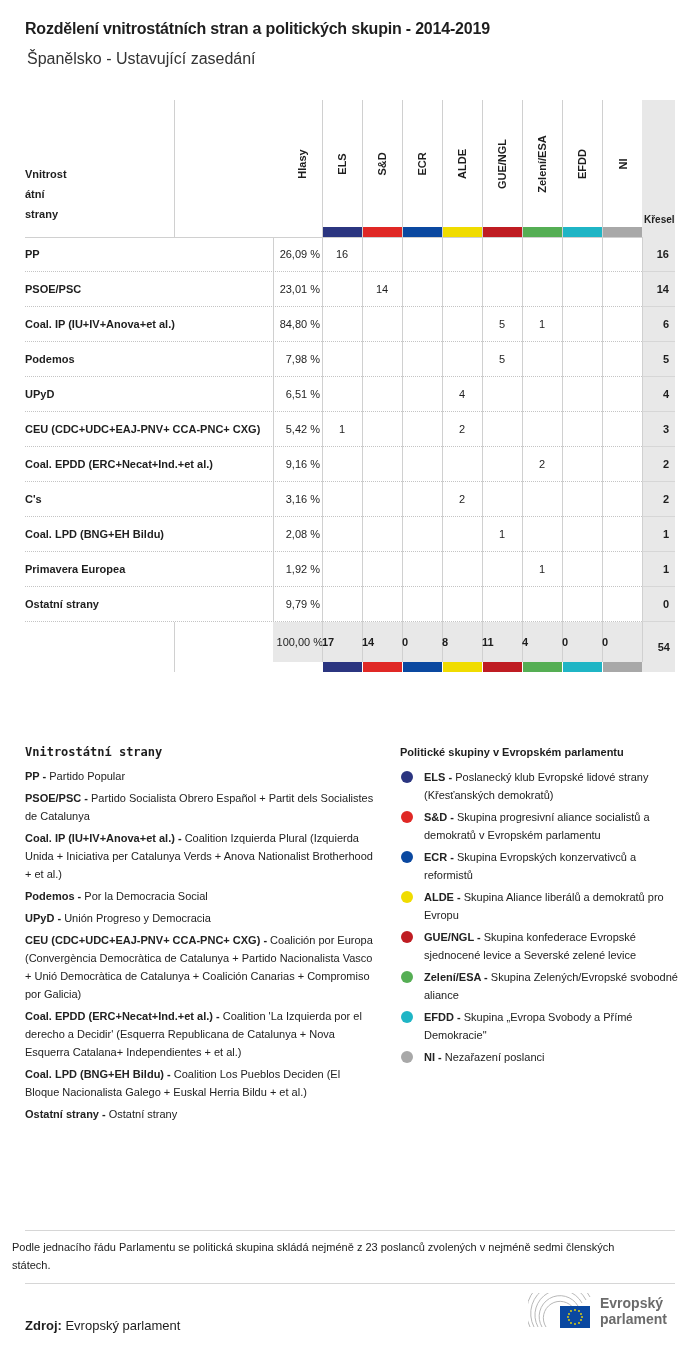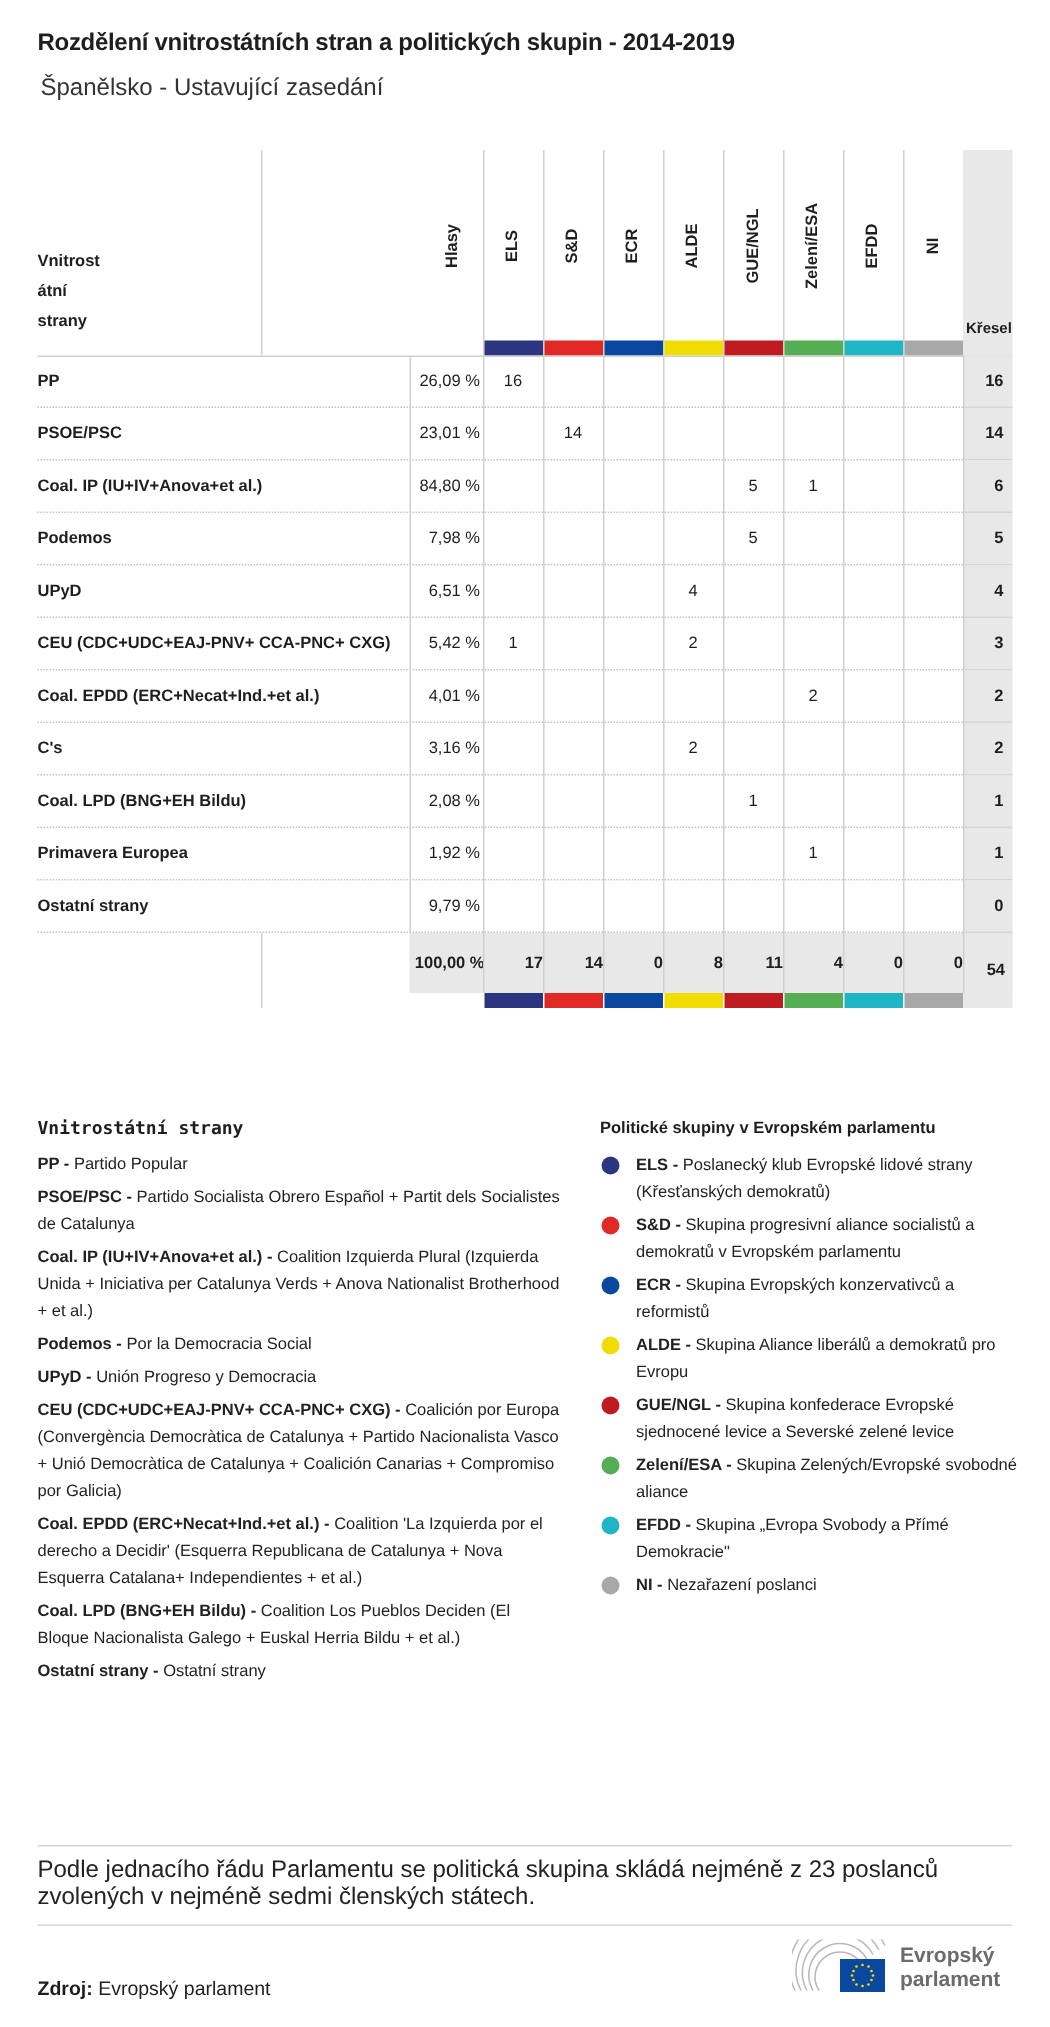--- a/index.html
+++ b/index.html
@@ -23,36 +23,36 @@
   .row .dots { position: absolute; left: 0; bottom: 0; width: 617px; border-bottom: 1px dotted #c4c4c4; }
   .row .dots2 { position: absolute; left: 617px; bottom: 0; width: 33px; border-bottom: 1px solid #d6d6d6; }
   .cell-name { position: absolute; left: 0; top: 0; height: 35px; line-height: 35px; font-size: 11px; font-weight: bold; white-space: nowrap; }
   .cell-pct { position: absolute; left: 249px; width: 46px; top: 0; height: 35px; line-height: 35px; font-size: 11px; text-align: right; }
   .cell-g { position: absolute; top: 0; width: 40px; height: 35px; line-height: 35px; text-align: center; font-size: 11px; }
   .cell-seats { position: absolute; left: 617px; width: 33px; top: 0; height: 35px; line-height: 35px; text-align: right; padding-right: 6px; font-size: 11px; font-weight: bold; }
 
   .totals { position: absolute; left: 0; top: 522px; width: 650px; height: 50px; }
   .totals-bg { position: absolute; left: 248px; top: 0; width: 402px; height: 40px; background: #e8e8e8; }
   .totals-bg2 { position: absolute; left: 617px; top: 0; width: 33px; height: 50px; background: #e8e8e8; }
-  .tot-pct { position: absolute; left: 248px; width: 50px; top: 0; height: 40px; line-height: 40px; font-size: 11px; font-weight: bold; text-align: right; }
-  .tot-g { position: absolute; top: 0; width: 40px; height: 40px; line-height: 40px; text-align: right; font-size: 11px; font-weight: bold; }
+  .tot-pct { position: absolute; left: 248px; width: 50px; top: 0; height: 40px; line-height: 40px; font-size: 11px; font-weight: normal; text-align: right; }
+  .tot-g { position: absolute; top: 0; width: 40px; height: 40px; line-height: 40px; text-align: left; font-size: 11px; font-weight: bold; }
   .tot-seats { position: absolute; left: 617px; width: 33px; top: 0; height: 50px; line-height: 50px; text-align: right; padding-right: 5px; font-size: 11px; font-weight: bold; }
 
   
   .leg-left { position: absolute; left: 25px; top: 745px; width: 350px; }
   .leg-left h3 { font-family: "DejaVu Sans Mono", monospace; font-size: 12px; font-weight: bold; margin-bottom: 8px; }
   .leg-left p { font-size: 11px; line-height: 18px; margin-bottom: 4px; color: #222; }
   .leg-left p b { font-weight: bold; }
   .leg-right { position: absolute; left: 400px; top: 746px; width: 280px; }
   .leg-right h3 { font-size: 11px; font-weight: bold; margin-bottom: 10px; }
   .grp { position: relative; padding-left: 24px; font-size: 11px; line-height: 18px; margin-bottom: 4px; color: #222; }
   .grp .dot { position: absolute; left: 1px; top: 3px; width: 12px; height: 12px; border-radius: 50%; }
 
   .sep { position: absolute; left: 25px; width: 650px; height: 1px; background: #d6d6d6; }
-  .note { position: absolute; left: 25px; top: 1238px; width: 640px; font-size: 16px; line-height: 18px; color: #222; }
+  .note { position: absolute; left: 12px; top: 1238px; width: 640px; font-size: 11px; line-height: 18px; color: #222; }
   .source { position: absolute; left: 25px; top: 1318px; font-size: 13px; }
   .source b { font-weight: bold; }
   .logo { position: absolute; left: 528px; top: 1293px; width: 150px; height: 40px; }
   .logo-text { position: absolute; left: 72px; top: 2px; font-size: 14px; font-weight: bold; color: #6b6b6b; line-height: 16px; }
 </style>
 </head>
 <body>
 
 <div class="title">Rozdělení vnitrostátních stran a politických skupin - 2014-2019</div>
 <div class="subtitle">Španělsko - Ustavující zasedání</div>
@@ -277,21 +277,21 @@
         <div class="vline" style="left:297px;top:0;height:35px;"></div>
         <div class="vline" style="left:337px;top:0;height:35px;"></div>
         <div class="vline" style="left:377px;top:0;height:35px;"></div>
         <div class="vline" style="left:417px;top:0;height:35px;"></div>
         <div class="vline" style="left:457px;top:0;height:35px;"></div>
         <div class="vline" style="left:497px;top:0;height:35px;"></div>
         <div class="vline" style="left:537px;top:0;height:35px;"></div>
         <div class="vline" style="left:577px;top:0;height:35px;"></div>
         <div class="vline" style="left:617px;top:0;height:35px;"></div>
          <div class="cell-name">Coal. EPDD (ERC+Necat+Ind.+et al.)</div>
-         <div class="cell-pct">4,01 %</div>
+         <div class="cell-pct">9,16 %</div>
          <div class="cell-g" style="left:297px;"></div>
         <div class="cell-g" style="left:337px;"></div>
         <div class="cell-g" style="left:377px;"></div>
         <div class="cell-g" style="left:417px;"></div>
         <div class="cell-g" style="left:457px;"></div>
         <div class="cell-g" style="left:497px;">2</div>
         <div class="cell-g" style="left:537px;"></div>
         <div class="cell-g" style="left:577px;"></div>
          <div class="cell-seats">2</div>
          <div class="dots"></div>

